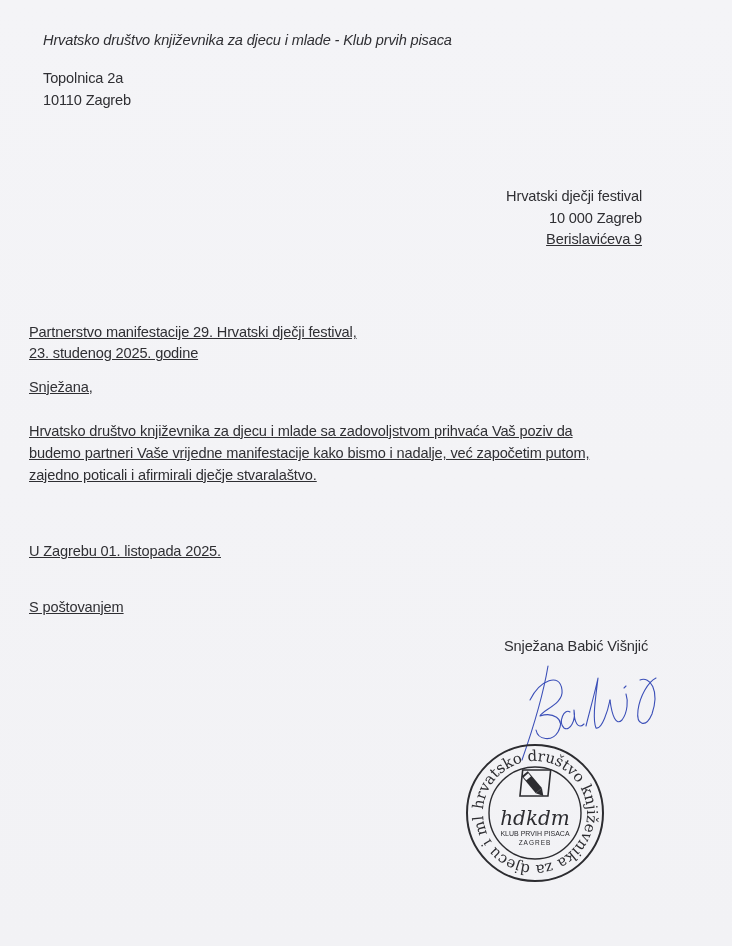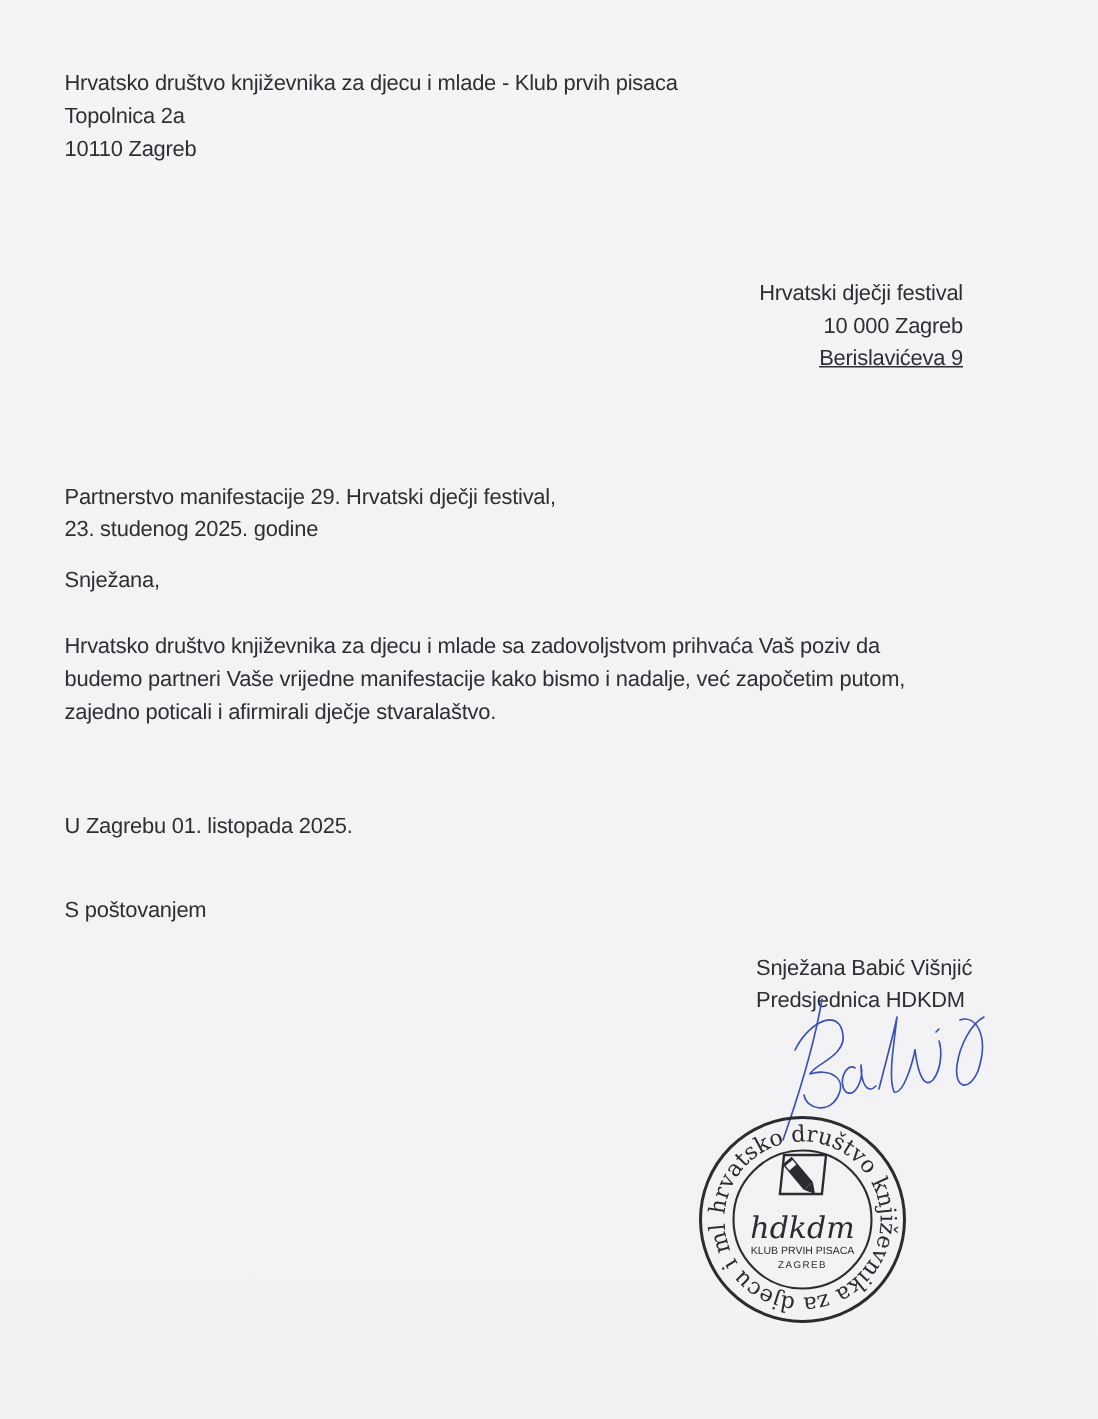--- a/index.html
+++ b/index.html
@@ -23,40 +23,40 @@
     }
     .line {
       position: absolute;
       font-size: 14.6px;
       line-height: 20px;
       white-space: nowrap;
       letter-spacing: -0.15px;
     }
     .sender { left: 43px; }
     .recipient { right: 90px; text-align: right; }
-    .left { left: 43px; }
+    .left { left: 29px; text-decoration: underline; }
     .sig { left: 504px; text-align: center; }
 
     .signature-svg {
       position: absolute;
       left: 500px; top: 660px;
       width: 170px; height: 110px;
     }
     .stamp-svg {
       position: absolute;
       left: 462px; top: 740px;
       width: 146px; height: 146px;
     }
   </style>
 </head>
 <body>
 
 <div class="page">
 
-  <div class="line sender" style="top:46px;">Hrvatsko društvo književnika za djecu i mlade - Klub prvih pisaca</div>
+  <div class="line sender" style="top:30px;font-style:italic;">Hrvatsko društvo književnika za djecu i mlade - Klub prvih pisaca</div>
   <div class="line sender" style="top:68px;">Topolnica 2a</div>
   <div class="line sender" style="top:90px;">10110 Zagreb</div>
 
   <div class="line recipient" style="top:186px;margin-left:32px;">Hrvatski dječji festival</div>
   <div class="line recipient" style="top:208px;">10 000 Zagreb</div>
   <div class="line recipient" style="top:229px;text-decoration:underline;">Berislavićeva 9</div>
 
   <div class="line left" style="top:322px;">Partnerstvo manifestacije 29. Hrvatski dječji festival,</div>
   <div class="line left" style="top:343px;">23. studenog 2025. godine</div>
 
@@ -64,21 +64,20 @@
 
   <div class="line left" style="top:421px;">Hrvatsko društvo književnika za djecu i mlade sa zadovoljstvom prihvaća Vaš poziv da</div>
   <div class="line left" style="top:443px;">budemo partneri Vaše vrijedne manifestacije kako bismo i nadalje, već započetim putom,</div>
   <div class="line left" style="top:465px;">zajedno poticali i afirmirali dječje stvaralaštvo.</div>
 
   <div class="line left" style="top:541px;">U Zagrebu 01. listopada 2025.</div>
 
   <div class="line left" style="top:597px;">S poštovanjem</div>
 
   <div class="line sig" style="top:636px;">Snježana Babić Višnjić</div>
-  <div class="line sig" style="top:657px;">Predsjednica HDKDM</div>
 
   <svg class="signature-svg" viewBox="0 0 170 110">
     <g fill="none" stroke="#3b4fb8" stroke-width="1.1" stroke-linecap="round" stroke-linejoin="round">
       <path d="M48 6 C44 30, 36 60, 22 100"></path>
       <path d="M30 40 C40 20, 60 12, 62 30 C64 44, 42 50, 40 56 C52 52, 66 58, 58 72 C52 82, 38 80, 36 70"></path>
       <path d="M70 52 C64 48, 58 62, 64 68 C70 72, 76 60, 74 50 C74 62, 78 70, 84 64"></path>
       <path d="M86 66 C90 50, 96 28, 98 18 C96 36, 92 58, 96 68 C102 70, 108 50, 110 40"></path>
       <path d="M110 40 C112 56, 116 66, 122 60 C128 52, 128 40, 126 34"></path>
       <path d="M140 20 C150 16, 160 30, 152 54 C146 68, 136 66, 138 50 C140 36, 148 22, 156 18"></path>
       <path d="M124 28 L126 26"></path>

